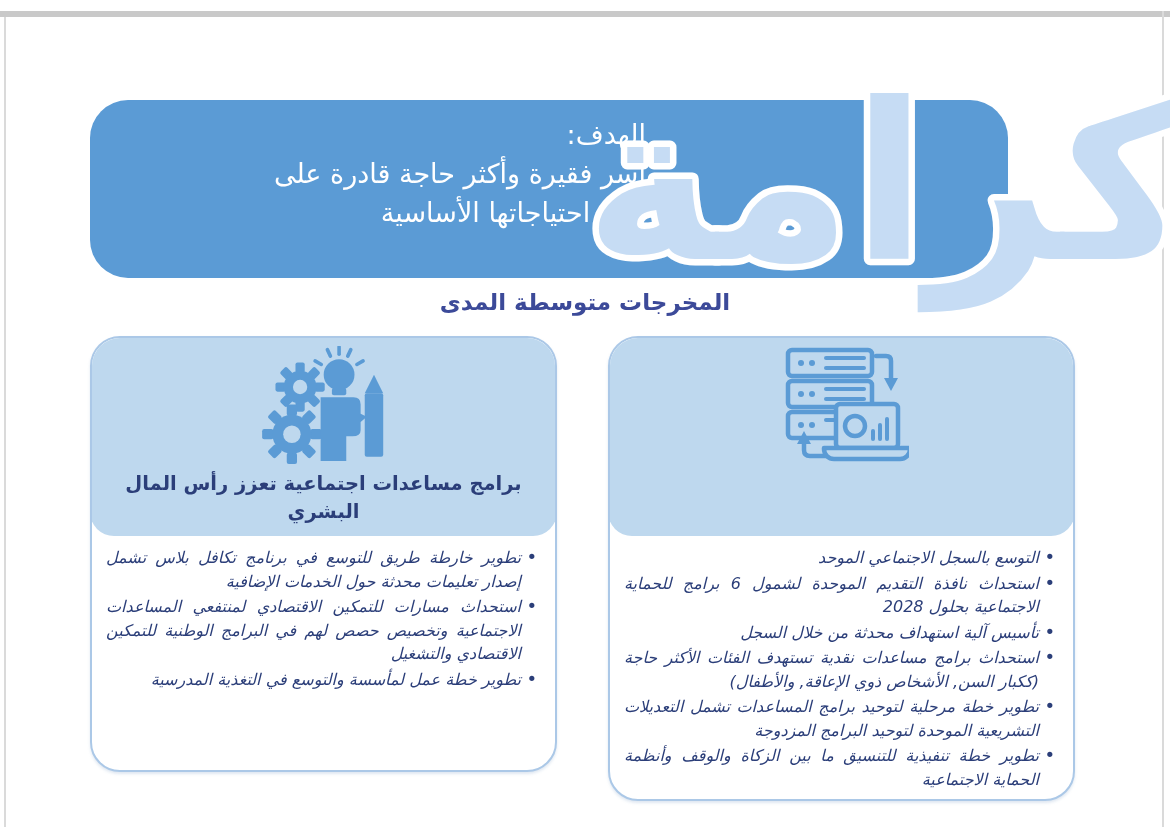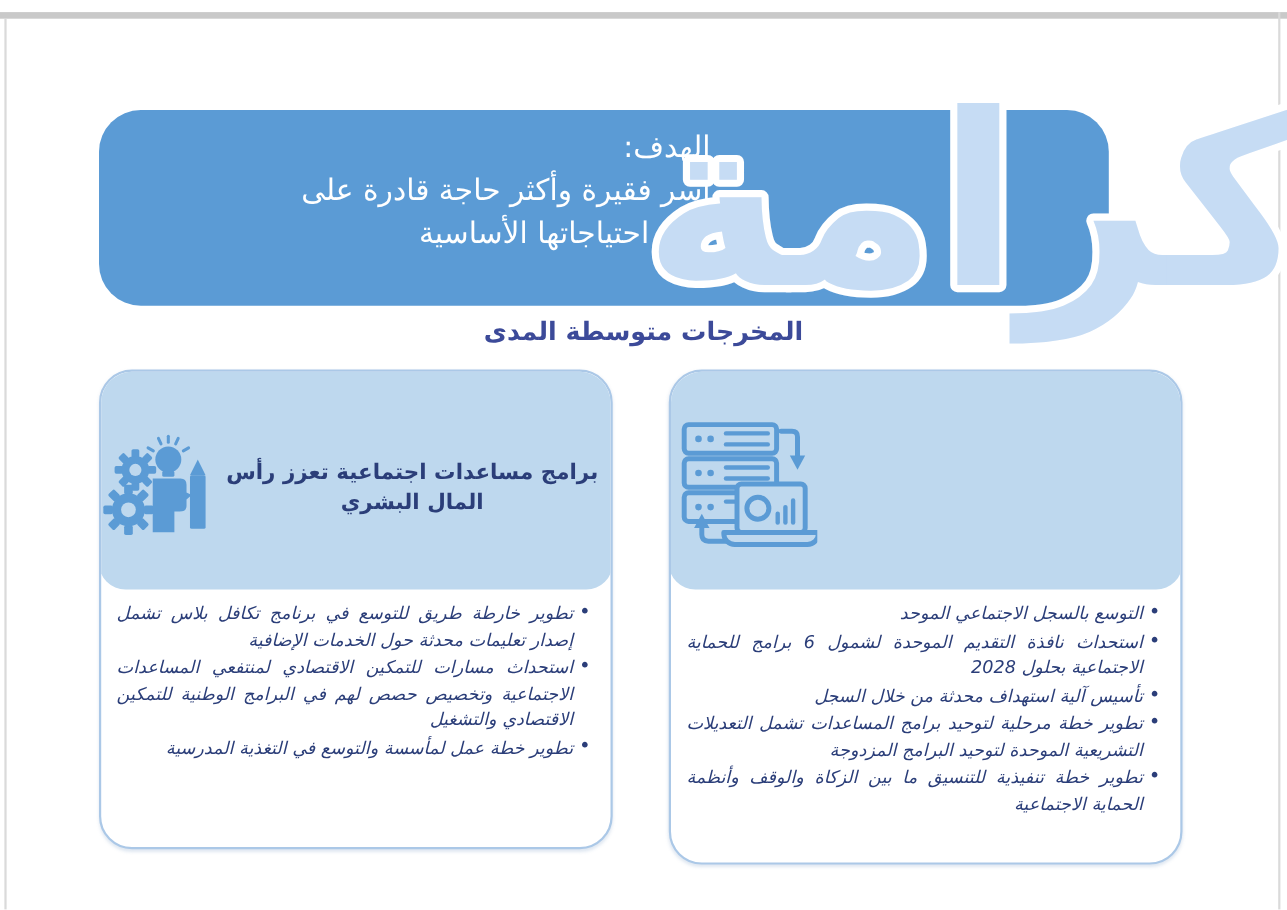--- a/index.html
+++ b/index.html
@@ -44,21 +44,21 @@
     position:absolute; top:336px; width:467px; box-sizing:border-box;
     background:#ffffff; border:2px solid #abc8e7; border-radius:30px;
     overflow:hidden; box-shadow:0 2px 3px rgba(110,145,190,0.22);
   }
   .card-left  { left:90px;  min-height:436px; }
   .card-right { left:608px; min-height:450px; }
 
   .card-header {
     background:#bed8ee; margin:-2px -2px 0 -2px; height:200px;
     border-radius:30px 30px 24px 24px;
-    display:flex; flex-direction:row; align-items:center;
+    display:flex; flex-direction:column; align-items:center;
     box-sizing:border-box; padding-top:8px;
   }
   .card-icon { height:118px; margin-top:2px; }
   .card-title {
     direction:rtl; text-align:center; color:#2b3e79;
     font-size:19.5px; font-weight:bold; line-height:1.42;
     max-width:432px; margin-top:6px;
   }
 
   .bullets {
@@ -197,18 +197,19 @@
             <line x1="113" y1="93" x2="113" y2="73"></line>
           </g>
           <path d="M50,102 h86 v1 a10,10 0 0 1 -10,10 h-66 a10,10 0 0 1 -10,-10 z" fill="#bed8ee"></path>
         </g>
       </svg>
     </div>
     <ul class="bullets">
       <li>التوسع بالسجل الاجتماعي الموحد</li>
       <li>استحداث نافذة التقديم الموحدة لشمول 6 برامج للحماية الاجتماعية بحلول 2028</li>
       <li>تأسيس آلية استهداف محدثة من خلال السجل</li>
+      <li>استحداث برامج مساعدات نقدية تستهدف الفئات الأكثر حاجة (ككبار السن, الأشخاص ذوي الإعاقة, والأطفال)</li>
       <li>تطوير خطة مرحلية لتوحيد برامج المساعدات تشمل التعديلات التشريعية الموحدة لتوحيد البرامج المزدوجة</li>
       <li>تطوير خطة تنفيذية للتنسيق ما بين الزكاة والوقف وأنظمة الحماية الاجتماعية</li>
     </ul>
   </div>
 
 </div>
 
 </body></html>

